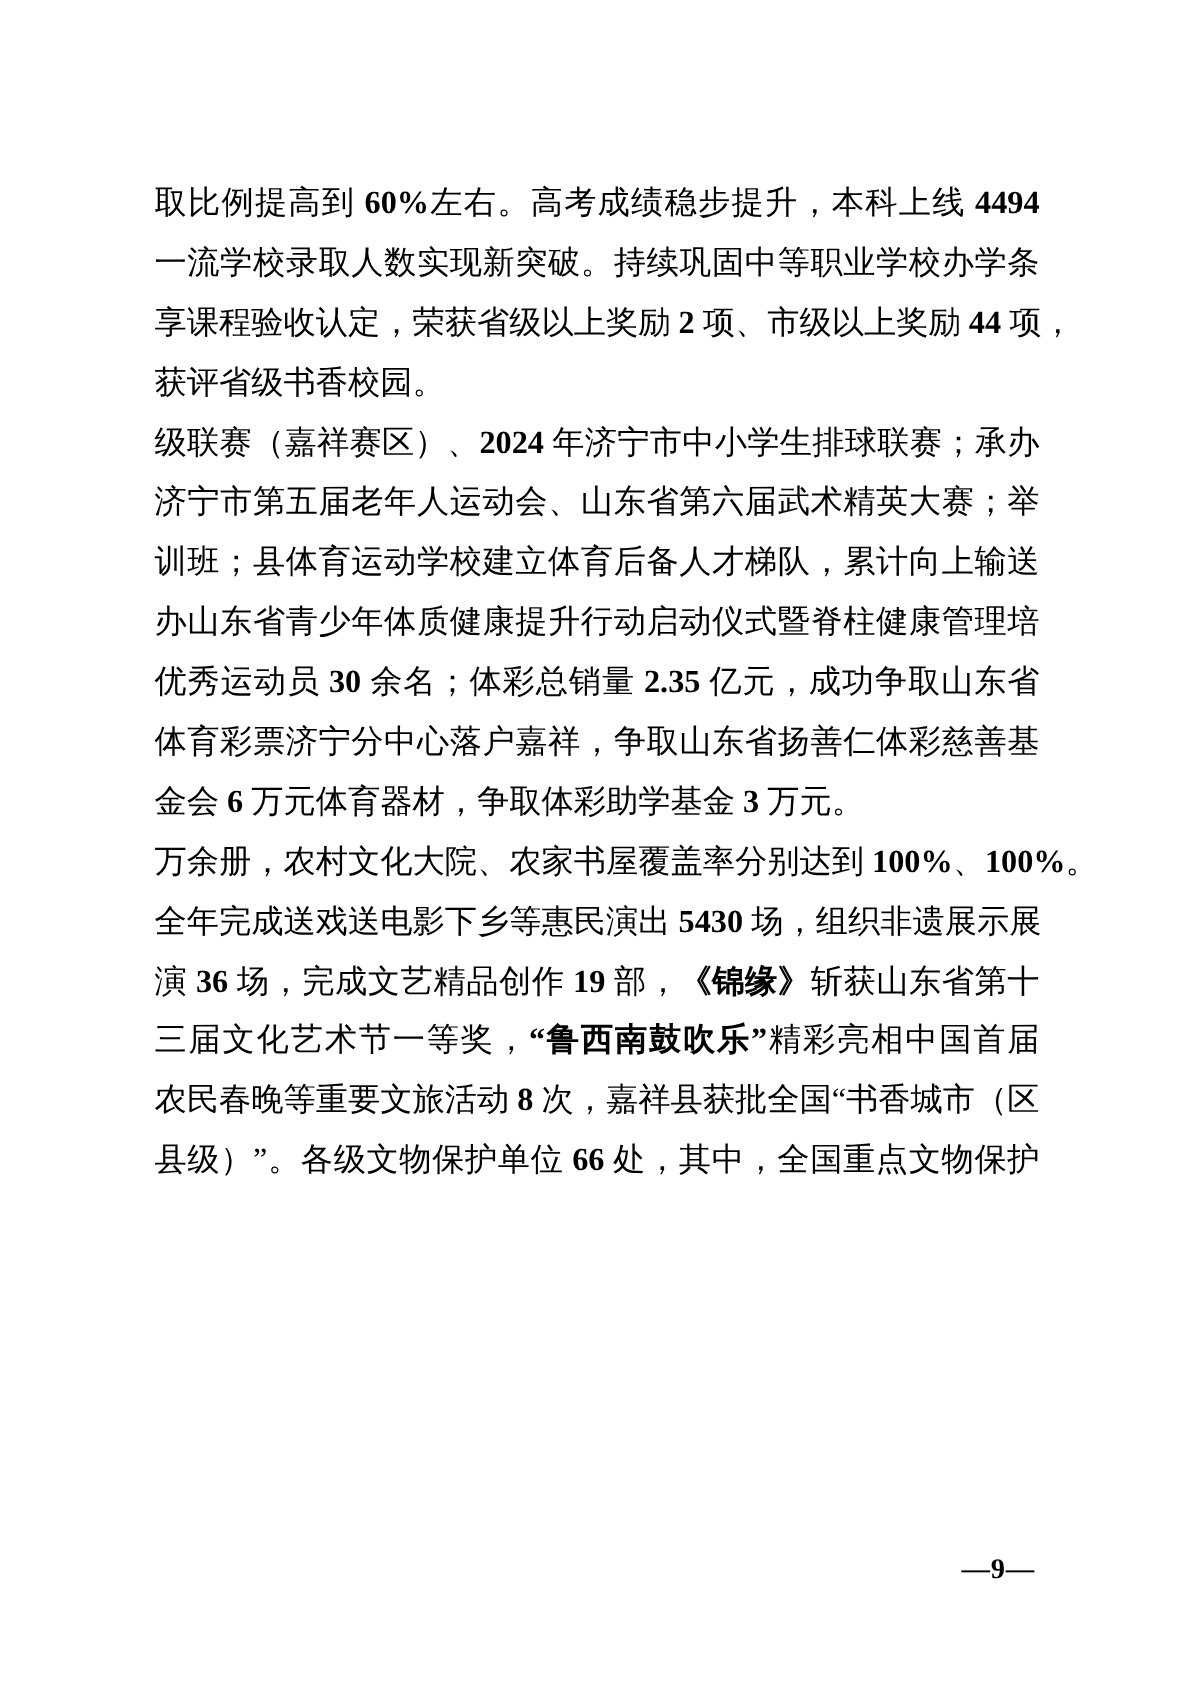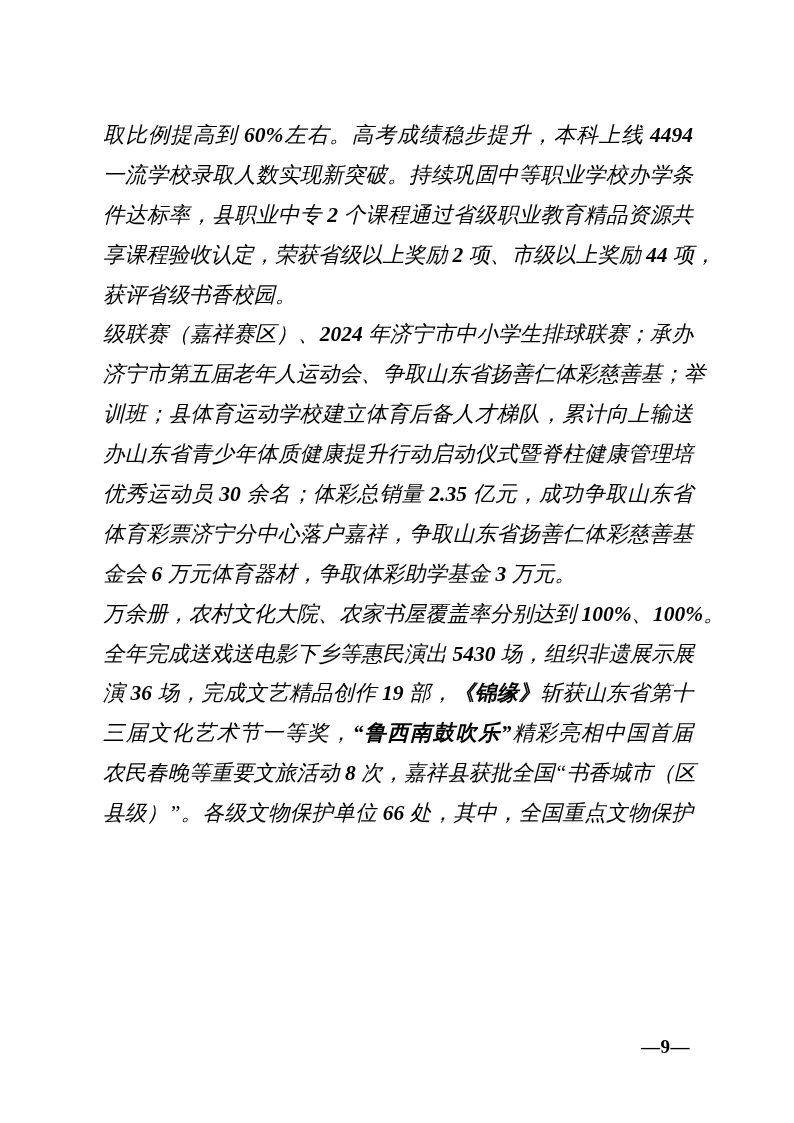--- a/index.html
+++ b/index.html
@@ -14,21 +14,20 @@
     background: #ffffff;
     color: #000000;
     font-family: "Liberation Serif", "DejaVu Serif", serif;
     overflow: hidden;
   }
   .content {
     position: absolute;
     left: 103px;
     top: 116px;
     width: 590px;
-    font-style: italic;
   }
   .line {
     height: 39.9px;
     line-height: 39.9px;
     font-size: 21.5px;
     text-align: justify;
     text-align-last: justify;
     white-space: nowrap;
     overflow: visible;
   }
@@ -50,25 +49,24 @@
     letter-spacing: 0.5px;
   }
 </style>
 </head>
 <body>
 
 <div class="page">
   <div class="content">
       <div class="line"><span>取比例提高到 </span><span class="bold">60%</span><span>左右。高考成绩稳步提升，本科上线 </span><span class="bold">4494</span></div>
       <div class="line"><span>一流学校录取人数实现新突破。持续巩固中等职业学校办学条</span></div>
-      <div class="line"><span>件达标率，县职业中专 </span><span class="bold">2</span><span> 个课程通过省级职业教育精品资源共</span></div>
       <div class="line"><span>享课程验收认定，荣获省级以上奖励 </span><span class="bold">2</span><span> 项、市级以上奖励 </span><span class="bold">44</span><span> 项，</span></div>
       <div class="line lastline"><span>获评省级书香校园。</span></div>
       <div class="line"><span>级联赛（嘉祥赛区）、</span><span class="bold">2024</span><span> 年济宁市中小学生排球联赛；承办</span></div>
-      <div class="line"><span>济宁市第五届老年人运动会、争取山东省扬善仁体彩慈善基；举</span></div>
+      <div class="line"><span>济宁市第五届老年人运动会、山东省第六届武术精英大赛；举</span></div>
       <div class="line"><span>训班；县体育运动学校建立体育后备人才梯队，累计向上输送</span></div>
       <div class="line"><span>办山东省青少年体质健康提升行动启动仪式暨脊柱健康管理培</span></div>
       <div class="line"><span>优秀运动员 </span><span class="bold">30</span><span> 余名；体彩总销量 </span><span class="bold">2.35</span><span> 亿元，成功争取山东省</span></div>
       <div class="line"><span>体育彩票济宁分中心落户嘉祥，争取山东省扬善仁体彩慈善基</span></div>
       <div class="line lastline"><span>金会 </span><span class="bold">6</span><span> 万元体育器材，争取体彩助学基金 </span><span class="bold">3</span><span> 万元。</span></div>
       <div class="line"><span>万余册，农村文化大院、农家书屋覆盖率分别达到 </span><span class="bold">100%</span><span>、</span><span class="bold">100%</span><span>。</span></div>
       <div class="line"><span>全年完成送戏送电影下乡等惠民演出 </span><span class="bold">5430</span><span> 场，组织非遗展示展</span></div>
       <div class="line"><span>演 </span><span class="bold">36</span><span> 场，完成文艺精品创作 </span><span class="bold">19</span><span> 部，</span><span class="bold">《锦缘》</span><span>斩获山东省第十</span></div>
       <div class="line"><span>三届文化艺术节一等奖，</span><span class="bold">“鲁西南鼓吹乐”</span><span>精彩亮相中国首届</span></div>
       <div class="line"><span>农民春晚等重要文旅活动 </span><span class="bold">8</span><span> 次，嘉祥县获批全国“书香城市（区</span></div>

